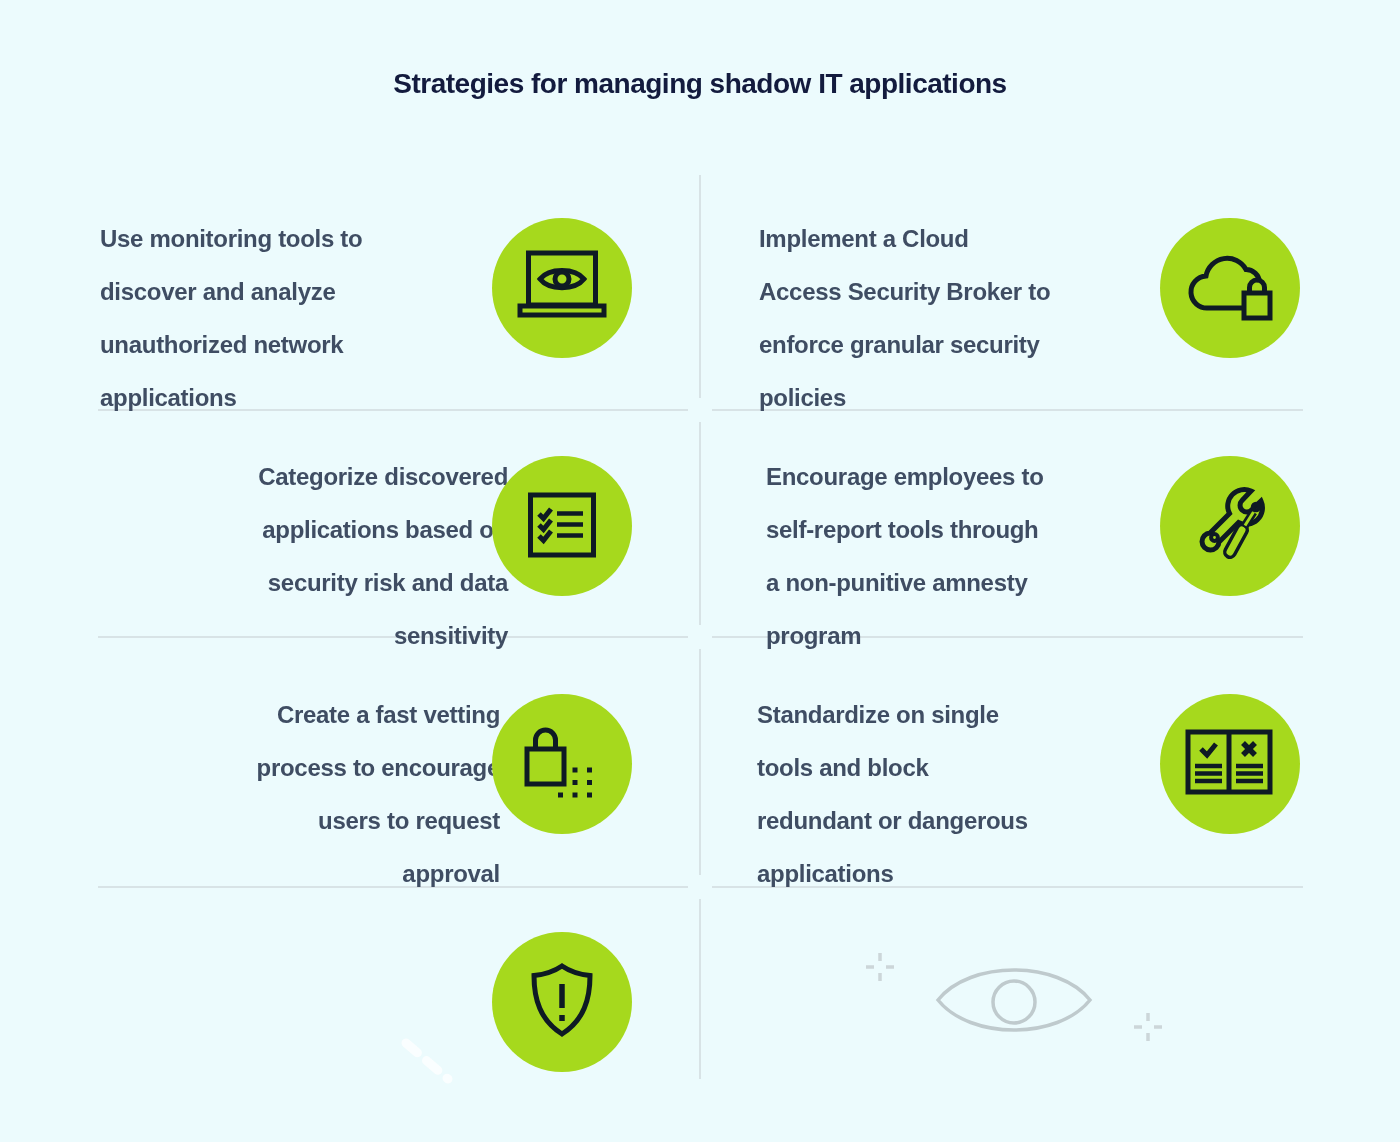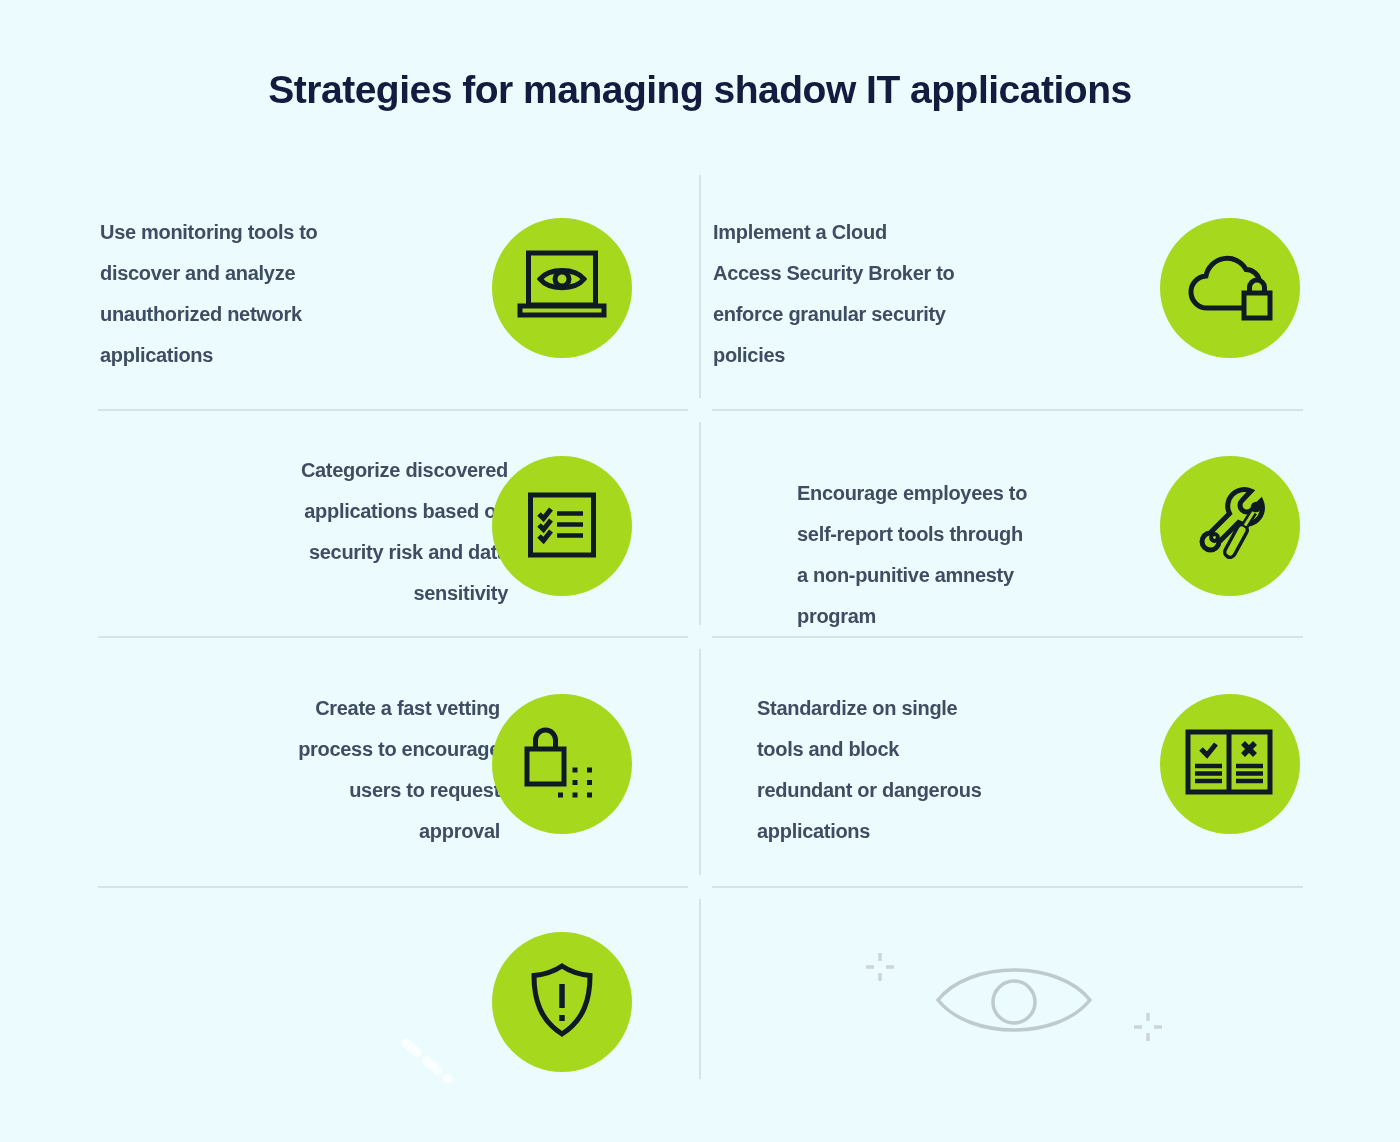--- a/index.html
+++ b/index.html
@@ -6,27 +6,27 @@
   .canvas{
     position:relative;
     width:1400px;height:1142px;
     background:#ecfbfd;
     font-family:"Liberation Sans", sans-serif;
     overflow:hidden;
   }
   .title{
     position:absolute;left:0;top:68px;width:1400px;
     text-align:center;
-    font-size:39px;font-weight:700;letter-spacing:-0.5px;
+    font-size:28px;font-weight:700;letter-spacing:-0.5px;
     color:#131b3e;
   }
   .item-text{
     position:absolute;
-    font-size:20px;font-weight:700;letter-spacing:-0.3px;
-    line-height:41px;color:#3f4d63;
+    font-size:24px;font-weight:700;letter-spacing:-0.3px;
+    line-height:53px;color:#3f4d63;
     white-space:pre-line;
   }
   .icon-circle{
     position:absolute;width:140px;height:140px;border-radius:50%;
     background:#a6d91d;
     display:flex;align-items:center;justify-content:center;
   }
   .divider-h{position:absolute;height:2px;background:#d8e3e6;}
   .divider-v{position:absolute;width:2px;background:#d8e3e6;}
   .decor{position:absolute;}
@@ -55,21 +55,21 @@
 applications</div>
   <div class="icon-circle" style="left:492px;top:218px;">
     <svg width="96" height="96" viewBox="0 0 96 96" fill="none" stroke="#0e1a24" stroke-width="5">
       <rect x="14.5" y="13" width="67" height="52"></rect>
       <rect x="6" y="66" width="84" height="9"></rect>
       <path d="M26 39 C35 27.5 61 27.5 70 39 C61 50.5 35 50.5 26 39 Z"></path>
       <circle cx="48" cy="39" r="7"></circle>
     </svg>
   </div>
 
-  <div class="item-text" style="left:713px;top:212px;width:410px;">Implement a Cloud
+  <div class="item-text" style="left:759px;top:212px;width:410px;">Implement a Cloud
 Access Security Broker to
 enforce granular security
 policies</div>
   <div class="icon-circle" style="left:1160px;top:218px;">
     <svg width="96" height="96" viewBox="0 0 96 96" fill="none" stroke="#0e1a24" stroke-width="5">
       <path d="M60 68 H26 A16 16 0 0 1 24 36 A21.5 21.5 0 0 1 64 29.5 A13.5 13.5 0 0 1 77.5 42"></path>
       <rect x="62" y="53" width="26" height="25"></rect>
       <path d="M67.5 53 V47.5 a7.5 7.5 0 0 1 15 0 V53"></path>
     </svg>
   </div>
@@ -83,21 +83,21 @@
       <rect x="16.5" y="17" width="63" height="60"></rect>
       <polyline points="25,36 29.5,40.5 37,31"></polyline>
       <polyline points="25,47 29.5,51.5 37,42"></polyline>
       <polyline points="25,58 29.5,62.5 37,53"></polyline>
       <line x1="43" y1="35.5" x2="69" y2="35.5" stroke-width="4.5"></line>
       <line x1="43" y1="46.5" x2="69" y2="46.5" stroke-width="4.5"></line>
       <line x1="43" y1="57.5" x2="69" y2="57.5" stroke-width="4.5"></line>
     </svg>
   </div>
 
-  <div class="item-text" style="left:797px;top:450px;width:410px;margin-top:23px;">Encourage employees to
+  <div class="item-text" style="left:766px;top:450px;width:410px;">Encourage employees to
 self-report tools through
 a non-punitive amnesty
 program</div>
   <div class="icon-circle" style="left:1160px;top:456px;">
     <svg width="96" height="96" viewBox="0 0 96 96" fill="none">
       <path d="M69 13 L60 22.5 A6.5 6.5 0 0 0 69.5 32 L79 23 A16.5 16.5 0 0 1 56.5 44.5 L37 64 A8.5 8.5 0 1 1 28 55 L47.5 35.5 A16.5 16.5 0 0 1 69 13 Z" stroke="#0e1a24" stroke-width="5"></path>
       <circle cx="32.5" cy="59.5" r="3.4" stroke="#0e1a24" stroke-width="4"></circle>
       <line x1="60" y1="52" x2="48" y2="74" stroke="#0e1a24" stroke-width="14" stroke-linecap="round"></line>
       <line x1="60" y1="52" x2="48" y2="74" stroke="#a6d91d" stroke-width="7" stroke-linecap="round"></line>
       <line x1="71.5" y1="34" x2="62" y2="49" stroke="#0e1a24" stroke-width="8"></line>

